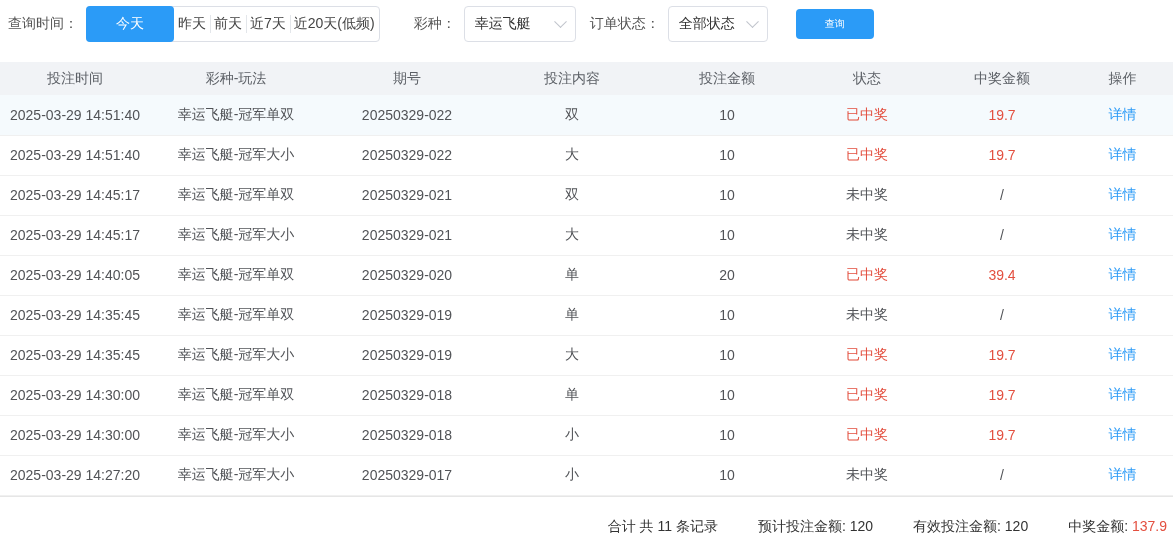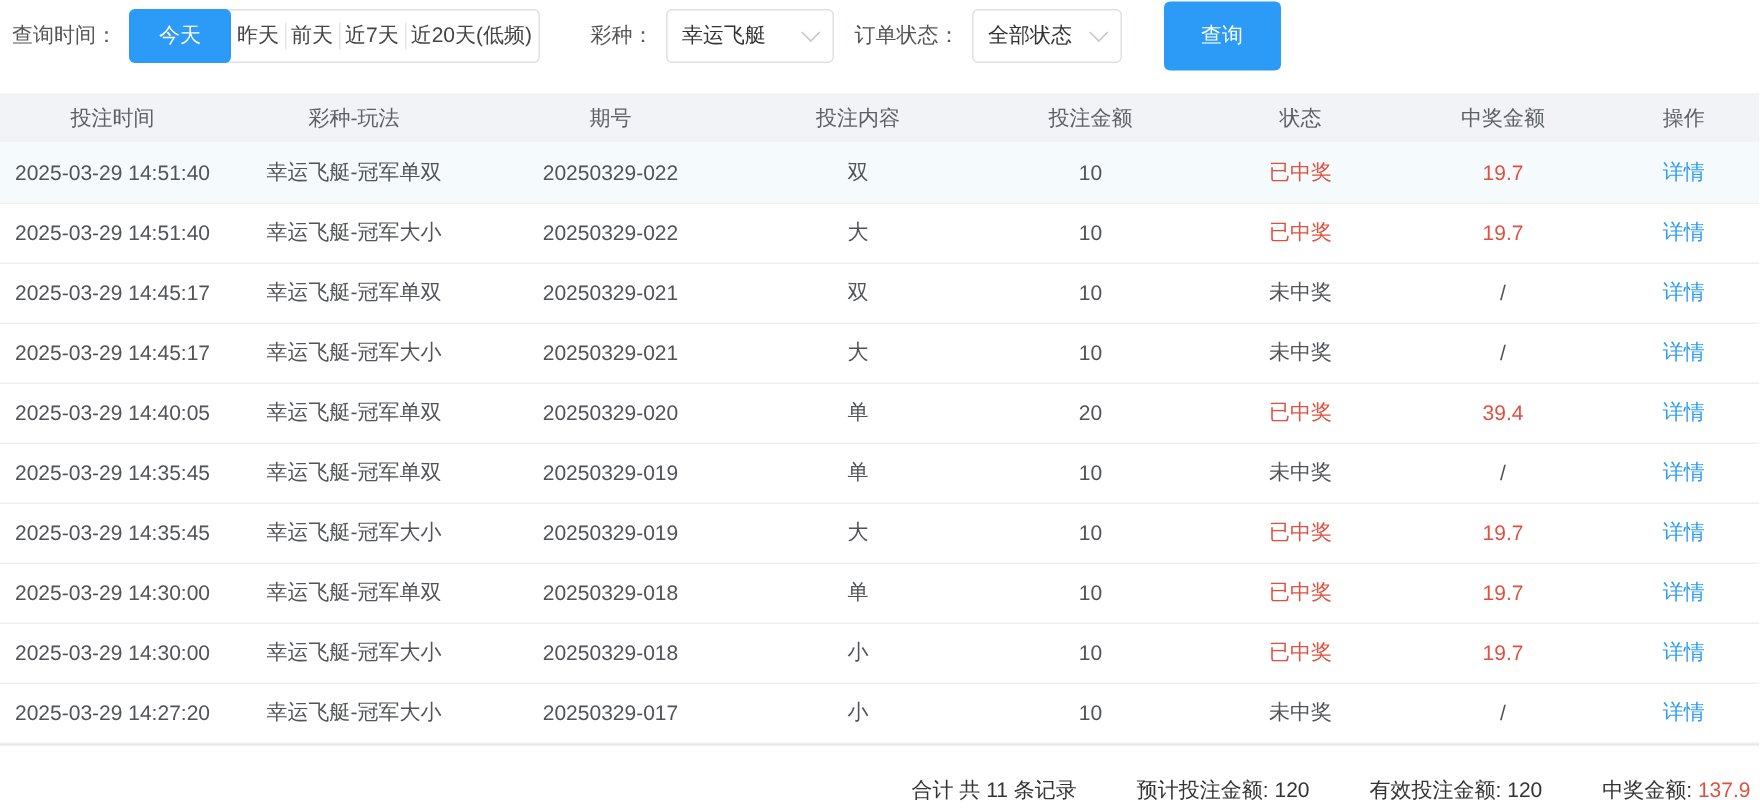--- a/index.html
+++ b/index.html
@@ -5,26 +5,26 @@
   * { margin: 0; padding: 0; box-sizing: border-box; }
   html, body { width: 1173px; height: 540px; background: #fff; overflow: hidden; }
   body { font-family: "Liberation Sans", "DejaVu Sans", sans-serif; font-size: 14px; color: #555; }
 
   
   .filter-bar { display: flex; align-items: center; padding: 6px 0 6px 8px; height: 48px; }
   .f-label { color: #555; margin-right: 8px; white-space: nowrap; }
   .btn-group { display: flex; align-items: stretch; border: 1px solid #dcdfe6; border-radius: 4px; height: 36px; margin-right: 34px; }
   .btn-group .opt { display: flex; align-items: center; padding: 0 4px; color: #444; cursor: pointer; white-space: nowrap; position: relative; }
   .btn-group .opt.divided::before { content: ""; position: absolute; left: 0; top: 8px; bottom: 8px; width: 1px; background: #e3e6ea; }
-  .btn-group .opt.active { background: var(--accent, #2b9bf7); color: #fff; border-radius: 4px; margin: -1px 0 -1px -1px; padding: 0 20px; }
+  .btn-group .opt.active { background: var(--accent, #2b9bf7); color: #fff; border-radius: 4px; margin: -1px 0 -1px -1px; padding: 0 30px; }
   .select-box { display: flex; align-items: center; justify-content: space-between; border: 1px solid #dcdfe6; border-radius: 4px; height: 36px; padding: 0 10px; color: #333; cursor: pointer; margin-right: 14px; }
   .select-box.w-lottery { width: 112px; }
   .select-box.w-status { width: 100px; }
   .chev { width: 9px; height: 9px; border-right: 1.6px solid #c0c4cc; border-bottom: 1.6px solid #c0c4cc; transform: rotate(45deg) translate(-2px, -2px); flex: 0 0 auto; }
-  .search-btn { background: var(--accent, #2b9bf7); color: #fff; border: none; border-radius: 4px; height: 46px; width: 78px; font-size: 14px; cursor: pointer; margin-left: 14px; }
+  .search-btn { background: var(--accent, #2b9bf7); color: #fff; border: none; border-radius: 4px; height: 30px; width: 78px; font-size: 10px; cursor: pointer; margin-left: 14px; }
 
   
   .tbl-wrap { margin-top: 14px; }
   table { width: 1173px; border-collapse: collapse; table-layout: fixed; }
   thead th { background: #f1f3f6; color: #5c6066; font-weight: normal; height: 33px; text-align: center; font-size: 14px; }
   tbody td { height: 40px; text-align: center; color: #515357; border-bottom: 1px solid #f0f0f0; font-size: 14px; }
   tbody tr.hl { background: #f5fafd; }
   td.red, .red { color: var(--red, #e34f3f); }
   td[data-field="action"] { color: var(--accent, #2b9bf7); cursor: pointer; }
 

